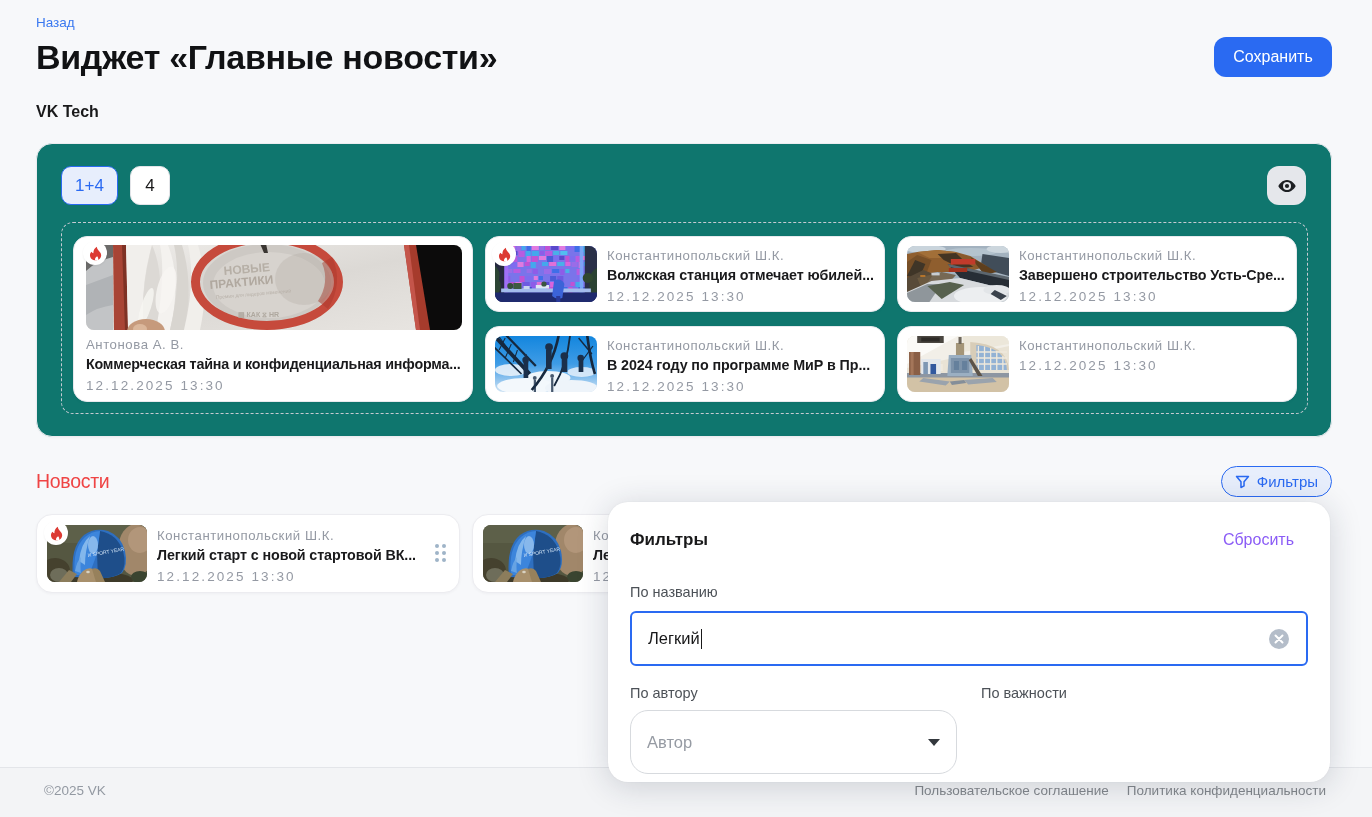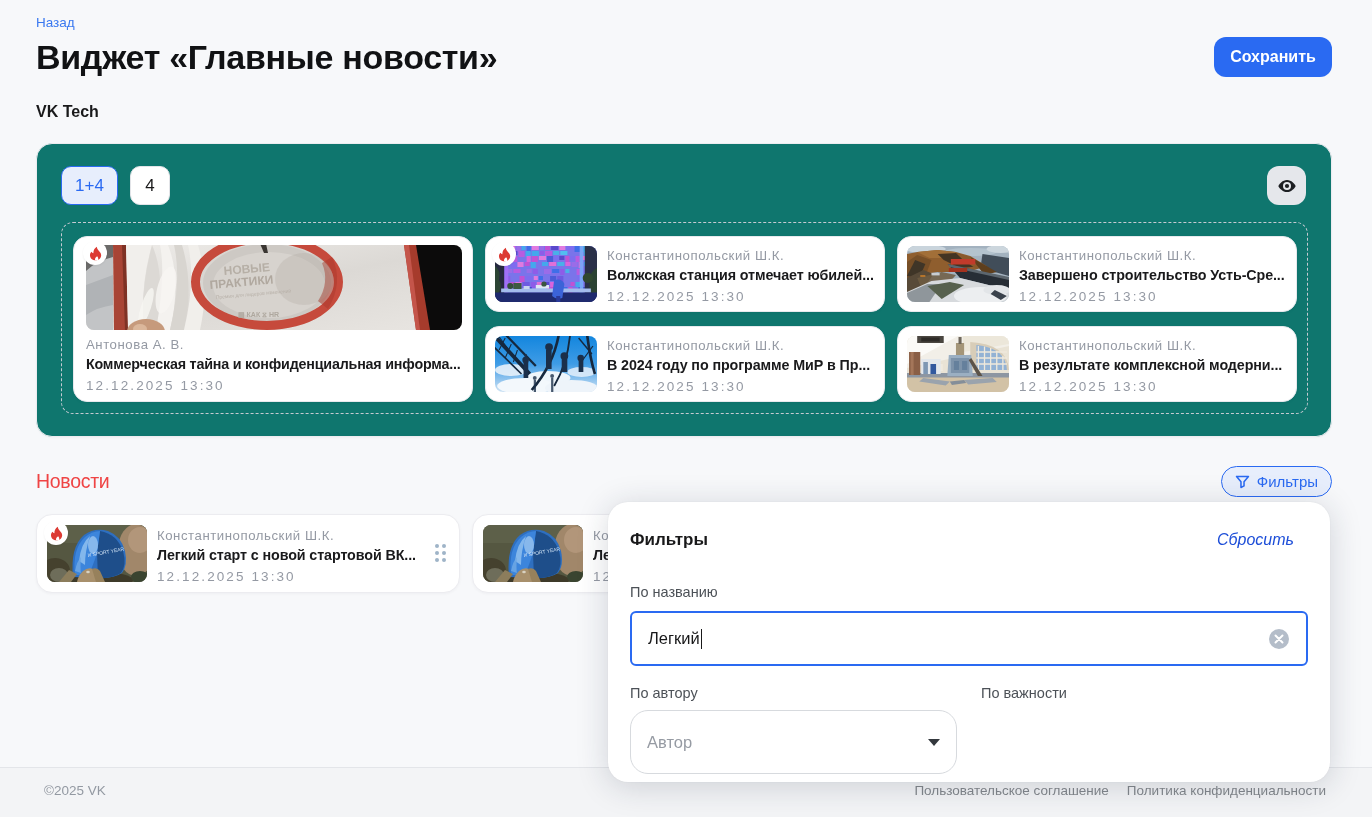--- a/index.html
+++ b/index.html
@@ -10,21 +10,21 @@
     background:#f7f8fa;
     color:#19191a;
     position:relative;
   }
   .page { position:absolute; left:36px; top:0; width:1296px; }
   a.back { display:inline-block; margin-top:15px; color:#3a78f0; font-size:13.5px; text-decoration:none; }
   h1.title { margin-top:7px; font-size:34px; font-weight:700; letter-spacing:-0.3px; color:#111214; }
   .savebtn {
     position:absolute; right:0; top:37px; width:118px; height:40px;
     background:#2a6af2; color:#fff; border:none; border-radius:12px;
-    font-family:inherit; font-size:16px; font-weight:700; line-height:40px; text-align:center;
+    font-family:inherit; font-size:16px; font-weight:400; line-height:40px; text-align:center;
   }
   .subtitle { margin-top:26px; font-size:16px; font-weight:700; color:#19191a; }
 
   
   .widget {
     margin-top:22px; background:#0f766e; border-radius:16px;
     border:1px solid #ececf0;
     box-shadow:0 1px 2px rgba(0,0,0,0.03);
     height:294px; position:relative; padding:22px 24px;
   }
@@ -72,21 +72,21 @@
   .footer .links span { margin-left:18px; }
 
   
   .fpanel {
     position:absolute; left:608px; top:502px; width:722px; height:280px;
     background:#fff; border-radius:20px; box-shadow:0 4px 32px rgba(30,40,60,0.18), 0 0 2px rgba(0,0,0,0.06);
     padding:24px 22px;
   }
   .fpanel .head { display:flex; justify-content:space-between; align-items:center; height:22px; margin-top:3px; }
   .fpanel .head .h { font-size:17px; font-weight:700; color:#19191a; }
-  .fpanel .head .reset { font-size:16px; font-weight:500; color:#1d4ed8; margin-right:14px;font-style:italic; }
+  .fpanel .head .reset { font-size:16px; font-weight:500; color:#8b5cf6; margin-right:14px; }
   .flabel { font-size:14.5px; color:#4c5157; margin-top:33px; }
   .fcols .flabel { margin-top:19px; }
   .finput { margin-top:11px; height:55px; border:2px solid #2a6af2; border-radius:6px; display:flex; align-items:center; padding:0 16px; font-size:16.5px; color:#19191a; position:relative; }
   .caret { display:inline-block; width:1.5px; height:20px; background:#19191a; margin-left:1px; vertical-align:-4px; }
   .clearx { position:absolute; right:17px; top:50%; margin-top:-10px; width:20px; height:20px; border-radius:50%; background:#b4bdc9; display:flex; align-items:center; justify-content:center; }
   .fcols { display:flex; gap:24px; }
   .fcols .col { width:327px; }
   .fselect { margin-top:9px; height:64px; border:1px solid #d7dade; border-radius:18px; display:flex; align-items:center; padding:0 16px; font-size:16.5px; color:#969ba3; position:relative; }
   .chev { position:absolute; right:16px; top:50%; margin-top:-3px; width:0; height:0; border-left:6px solid transparent; border-right:6px solid transparent; border-top:7px solid #33383d; }
 </style>
@@ -408,21 +408,20 @@
 <rect x="48" y="7" width="8" height="12" fill="#a49578"></rect>
 <rect x="50.5" y="1" width="3" height="7" fill="#6e675c"></rect>
 <path d="M63 22 L74 40 L69.5 40 L60.5 24 Z" fill="#5c5348"></path>
 <path d="M16 42 L42 45.5 L38 49.5 L12 45.5 Z" fill="#9aa3ad"></path>
 <path d="M56 44 L84 42 L88 46 L60 48.5 Z" fill="#9aa3ad"></path>
 <path d="M42 45.5 L56 44 L58 47 L44 49 Z" fill="#848e99"></path>
 </svg>
         </div>
         <div class="txt">
           <div class="author">Константинопольский Ш.К.</div>
-          <div class="ntitle">В результате комплексной модерни...</div>
           <div class="ndate">12.12.2025 13:30</div>
         </div>
       </div>
     </div>
   </div>
 
   <div class="newshead">
     <h2>Новости</h2>
     <div class="filterchip">
       <svg width="17" height="17" viewBox="0 0 20 20" fill="none" stroke="#2a6af2" stroke-width="1.8" stroke-linejoin="round" stroke-linecap="round">

